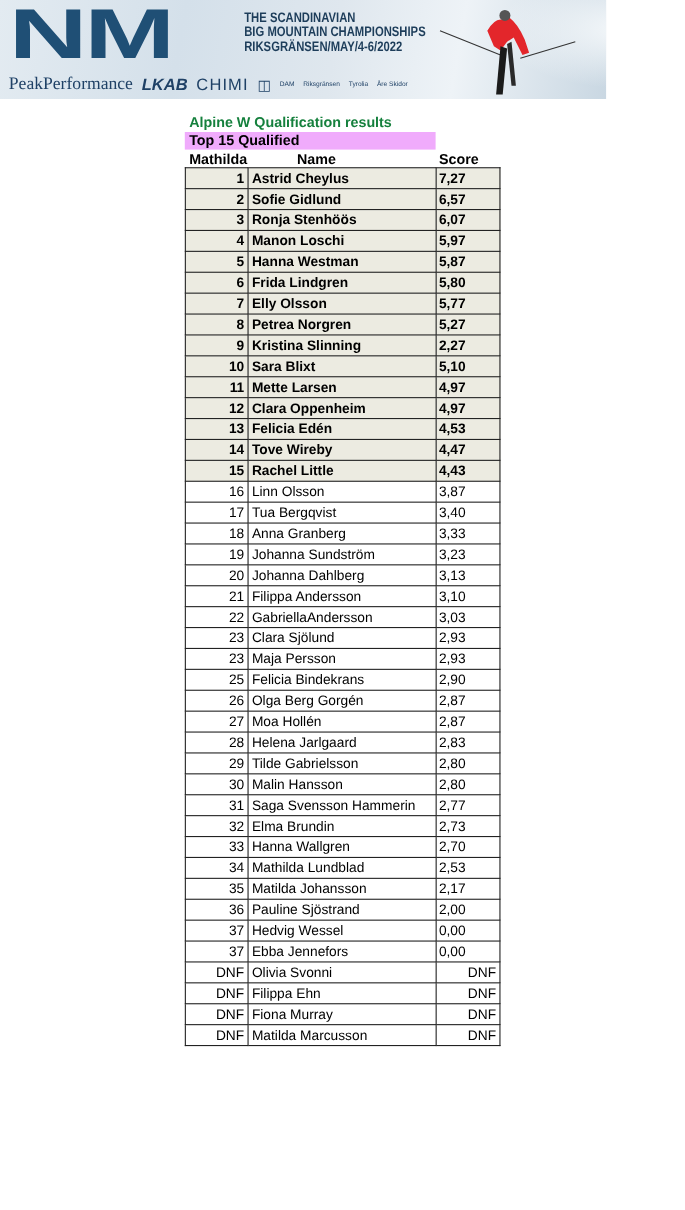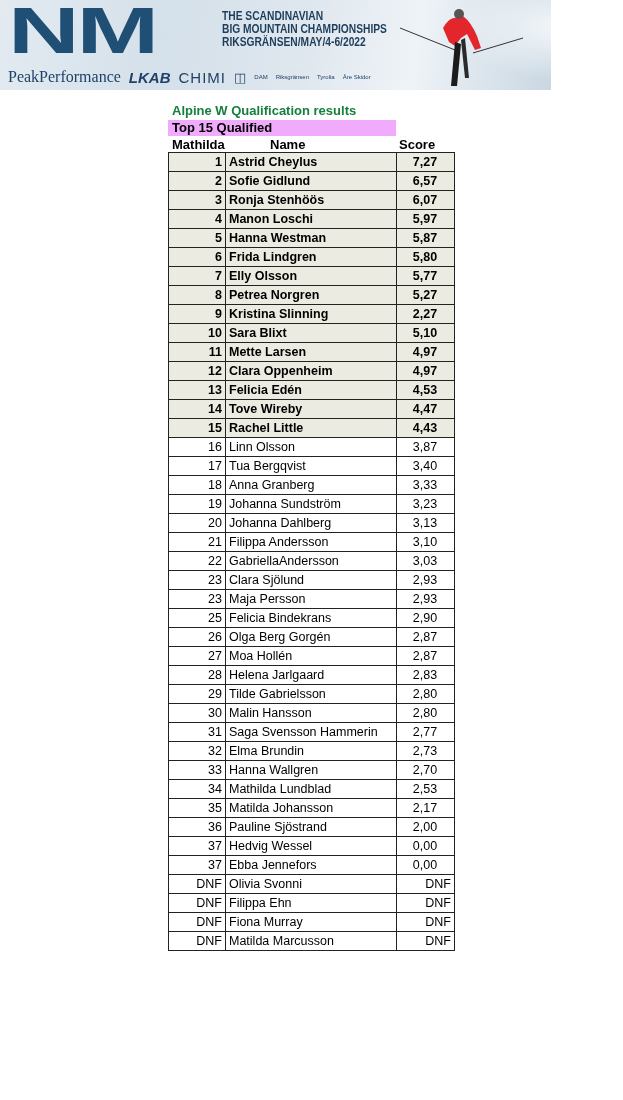--- a/index.html
+++ b/index.html
@@ -20,21 +20,21 @@
   .skier { position:absolute; left:395px; top:8px; width:135px; height:80px; }
 
   .sheet { position:absolute; left:168px; top:100px; width:300px; }
   .title { position:absolute; left:4px; top:3px; font-weight:bold; font-size:13px; color:#15803d; white-space:nowrap; }
   .subtitle { position:absolute; left:0px; top:20px; width:228px; height:16px; background:#f0abfc; font-weight:bold; font-size:13px; padding-left:4px; line-height:16px; box-sizing:border-box; }
   .hdr { position:absolute; top:37px; font-weight:bold; font-size:13px; }
   table { position:absolute; left:0; top:52px; border-collapse:collapse; }
   td { border:1px solid #222; height:19px; padding:0 2px; font-family:"Liberation Sans", sans-serif; font-size:12.5px; color:#000; box-sizing:border-box; }
   td.rk { width:57px; text-align:right; padding-right:3px; }
   td.nm2 { width:171px; text-align:left; padding-left:3px;margin-left:20px; }
-  td.sc { width:58px; text-align:center; padding-right:3px; }
+  td.sc { width:58px; text-align:left; padding-right:3px; }
   tr.q td { background:#ecebe1; font-weight:bold; }
   tr.dnf td.rk, tr.dnf td.sc { text-align:right; padding-left:3px; }
 </style>
 </head>
 <body>
 
 <div class="banner">
   <div class="snow1"></div>
   <div class="nm">NM</div>
   <div class="btitle">

